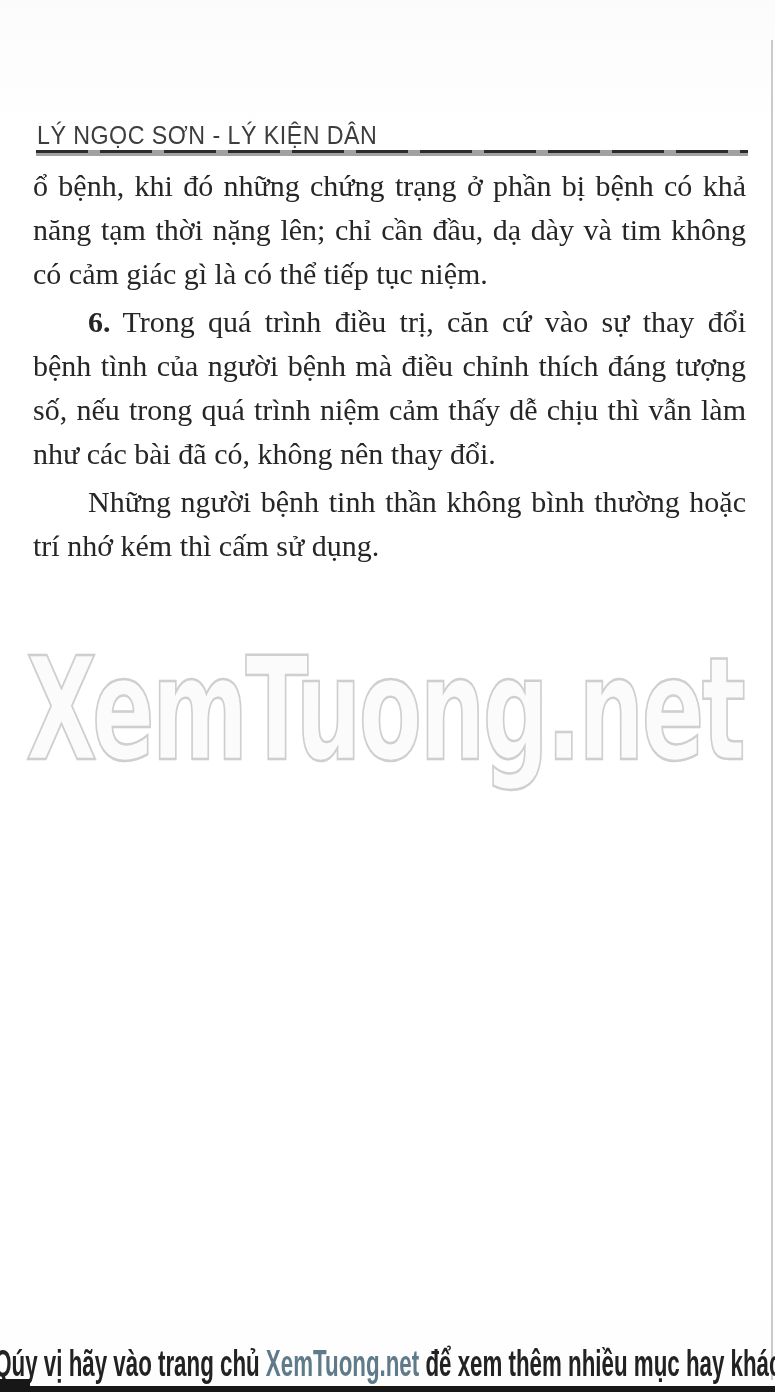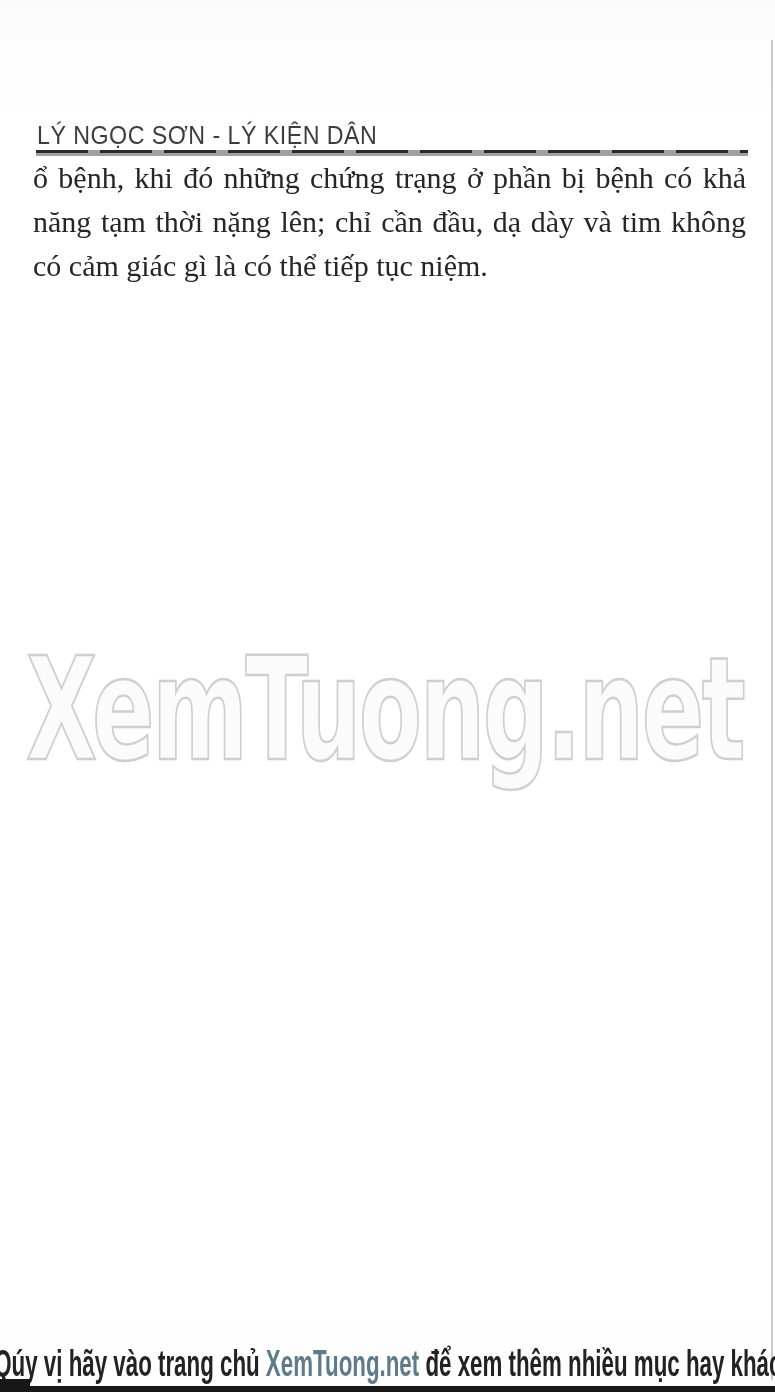--- a/index.html
+++ b/index.html
@@ -30,21 +30,21 @@
     width: 712px; height: 3px;
     background: repeating-linear-gradient(90deg,
       #2c2c2c 0 52px, rgba(44,44,44,0.45) 52px 64px);
     box-shadow: 0 3px 0 rgba(70,70,70,0.5);
     z-index: 2;
   }
 
   
   .content {
     position: absolute;
-    left: 33px; top: 156px;
+    left: 33px; top: 164px;
     width: 713px;
     font-size: 30px;
     line-height: 44px;
     color: #262626;
     text-align: justify;
     z-index: 1;
   }
   .content p { margin: 0 0 4px 0; }
   .indent { text-indent: 55px; }
   .num { font-weight: bold; margin-right: 12px; }
@@ -111,20 +111,22 @@
 </head>
 <body>
 
 <div class="watermark">XemTuong.net</div>
 
 <div class="header-title">LÝ NGỌC SƠN - LÝ KIỆN DÂN</div>
 <div class="header-rule"></div>
 
 <div class="content">
   <p><span>ổ bệnh, khi đó những chứng trạng ở phần bị bệnh có khả năng tạm thời nặng lên; chỉ cần đầu, dạ dày và tim không có cảm giác gì là có thể tiếp tục niệm.</span></p>
+  <p class="indent"><span class="num">6.</span><span>Trong quá trình điều trị, căn cứ vào sự thay đổi bệnh tình của người bệnh mà điều chỉnh thích đáng tượng số, nếu trong quá trình niệm cảm thấy dễ chịu thì vẫn làm như các bài đã có, không nên thay đổi.</span></p>
+  <p class="indent"><span>Những người bệnh tinh thần không bình thường hoặc trí nhớ kém thì cấm sử dụng.</span></p>
 </div>
 
 <div class="scan-edge"></div>
 
 <div class="footer">
   <div class="footer-inner">
     <span>Qúy vị hãy vào trang chủ </span><span class="footer-site">XemTuong.net</span><span> để xem thêm nhiều mục hay khác</span>
   </div>
 </div>
 

